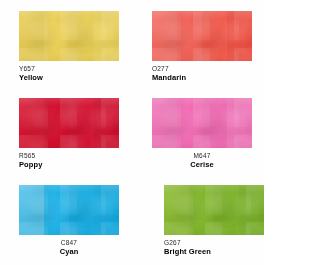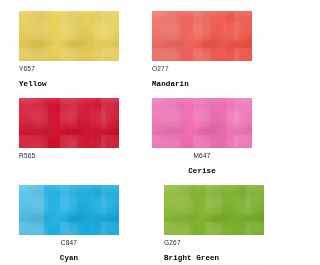--- a/index.html
+++ b/index.html
@@ -82,22 +82,21 @@
     white-space: nowrap;
   }
 
   .swatch-name {
     font-size: 7.5px;
     line-height: 9px;
     font-weight: bold;
     color: #000000;
     letter-spacing: 0.1px;
     white-space: nowrap;
-    margin-top: 7px;
-    font-family: Liberation Mono, monospace;
+    margin-top: 0;
   }
 </style>
 </head>
 <body>
 
 <div id="swatch-chart" style="background: rgb(254, 254, 254);">
     <div class="swatch-cell" style="left: 19px; top: 11px;">
       <div class="swatch-chip" style="background: rgb(232, 207, 84);">
         <div class="band" style="background: rgb(230, 203, 82); left: 0px; width: 25.6px;"></div>
         <div class="band" style="background: rgb(234, 207, 87); left: 25px; width: 25.6px;"></div>
@@ -129,20 +128,21 @@
       <div class="swatch-chip" style="background: rgb(212, 16, 48);">
         <div class="band" style="background: rgb(214, 20, 47); left: 0px; width: 25.6px;"></div>
         <div class="band" style="background: rgb(210, 15, 45); left: 25px; width: 25.6px;"></div>
         <div class="band" style="background: rgb(213, 18, 50); left: 50px; width: 25.6px;"></div>
         <div class="band" style="background: rgb(208, 14, 44); left: 75px; width: 25.6px;"></div>
         <div class="texture"></div>
         <div class="sheen"></div>
       </div>
       <div class="swatch-labels">
         <div class="swatch-code">R565</div>
+        <div class="swatch-name">Poppy</div>
       </div>
     </div>
     <div class="swatch-cell" style="left: 152px; top: 98px; text-align: center;">
       <div class="swatch-chip" style="background: rgb(240, 107, 180);">
         <div class="band" style="background: rgb(239, 114, 183); left: 0px; width: 25.6px;"></div>
         <div class="band" style="background: rgb(241, 108, 180); left: 25px; width: 25.6px;"></div>
         <div class="band" style="background: rgb(238, 105, 177); left: 50px; width: 25.6px;"></div>
         <div class="band" style="background: rgb(241, 115, 184); left: 75px; width: 25.6px;"></div>
         <div class="texture"></div>
         <div class="sheen"></div>

